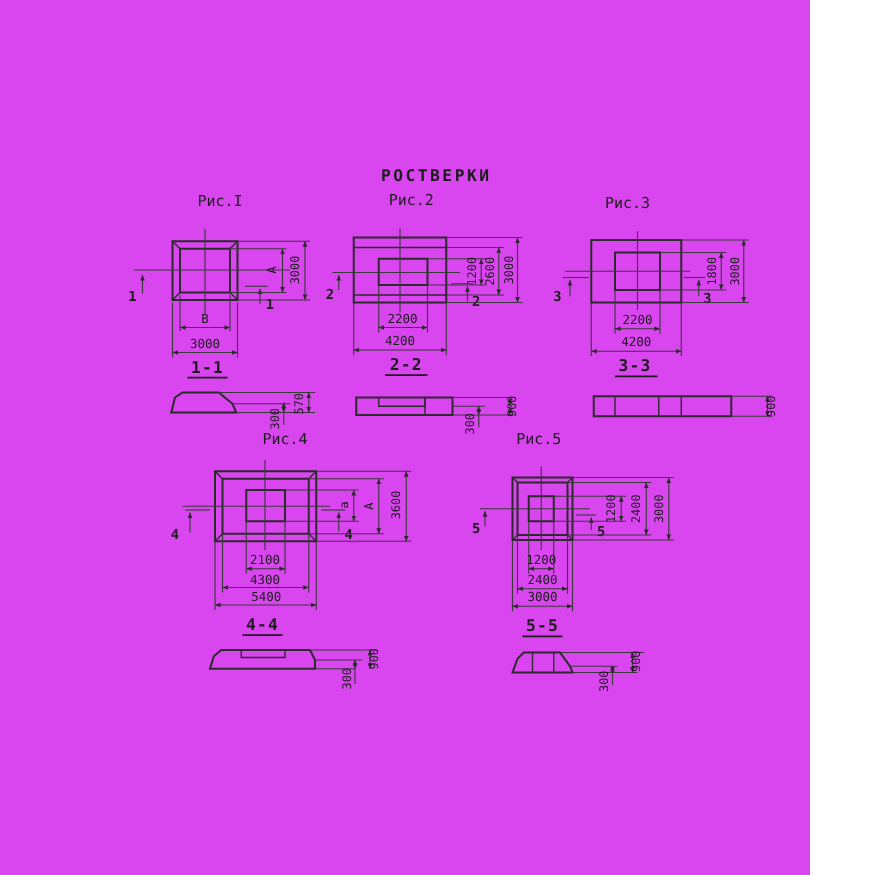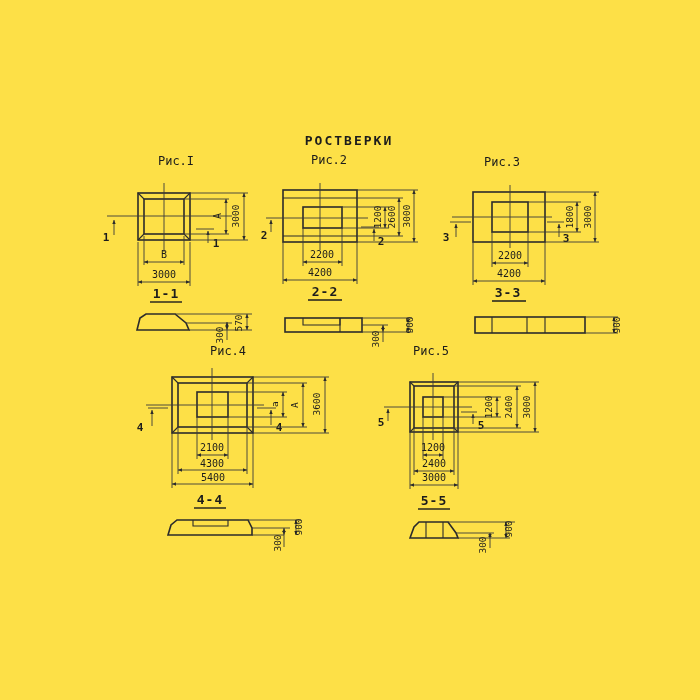--- a/index.html
+++ b/index.html
@@ -1,16 +1,16 @@
 <!DOCTYPE html>
 <html><head>
 <meta charset="utf-8">
 <style>
   html,body{margin:0;padding:0;background:#ffffff;}
-  #page{width:700px;height:700px;background:#fde047;position:relative;overflow:hidden;}
+  #page{width:648px;height:700px;background:#d946ef;position:relative;overflow:hidden;}
   svg{display:block;}
   .ln{stroke:#2b2b2b;stroke-width:1.6;fill:none;stroke-linejoin:miter;}
   .ln2{stroke:#2b2b2b;stroke-width:1.1;fill:none;}
   .dim{stroke:#3a3a3a;stroke-width:0.9;fill:none;}
   .ul{stroke:#1c1c1c;stroke-width:1.4;fill:none;}
   text{font-family:"DejaVu Sans Mono","Liberation Mono",monospace;fill:#1c1c1c;}
   .lbl{font-size:10px;}
   .rlbl{font-size:9.5px;}
   .cap{font-size:12px;}
   .mark{font-size:11px;font-weight:bold;}

